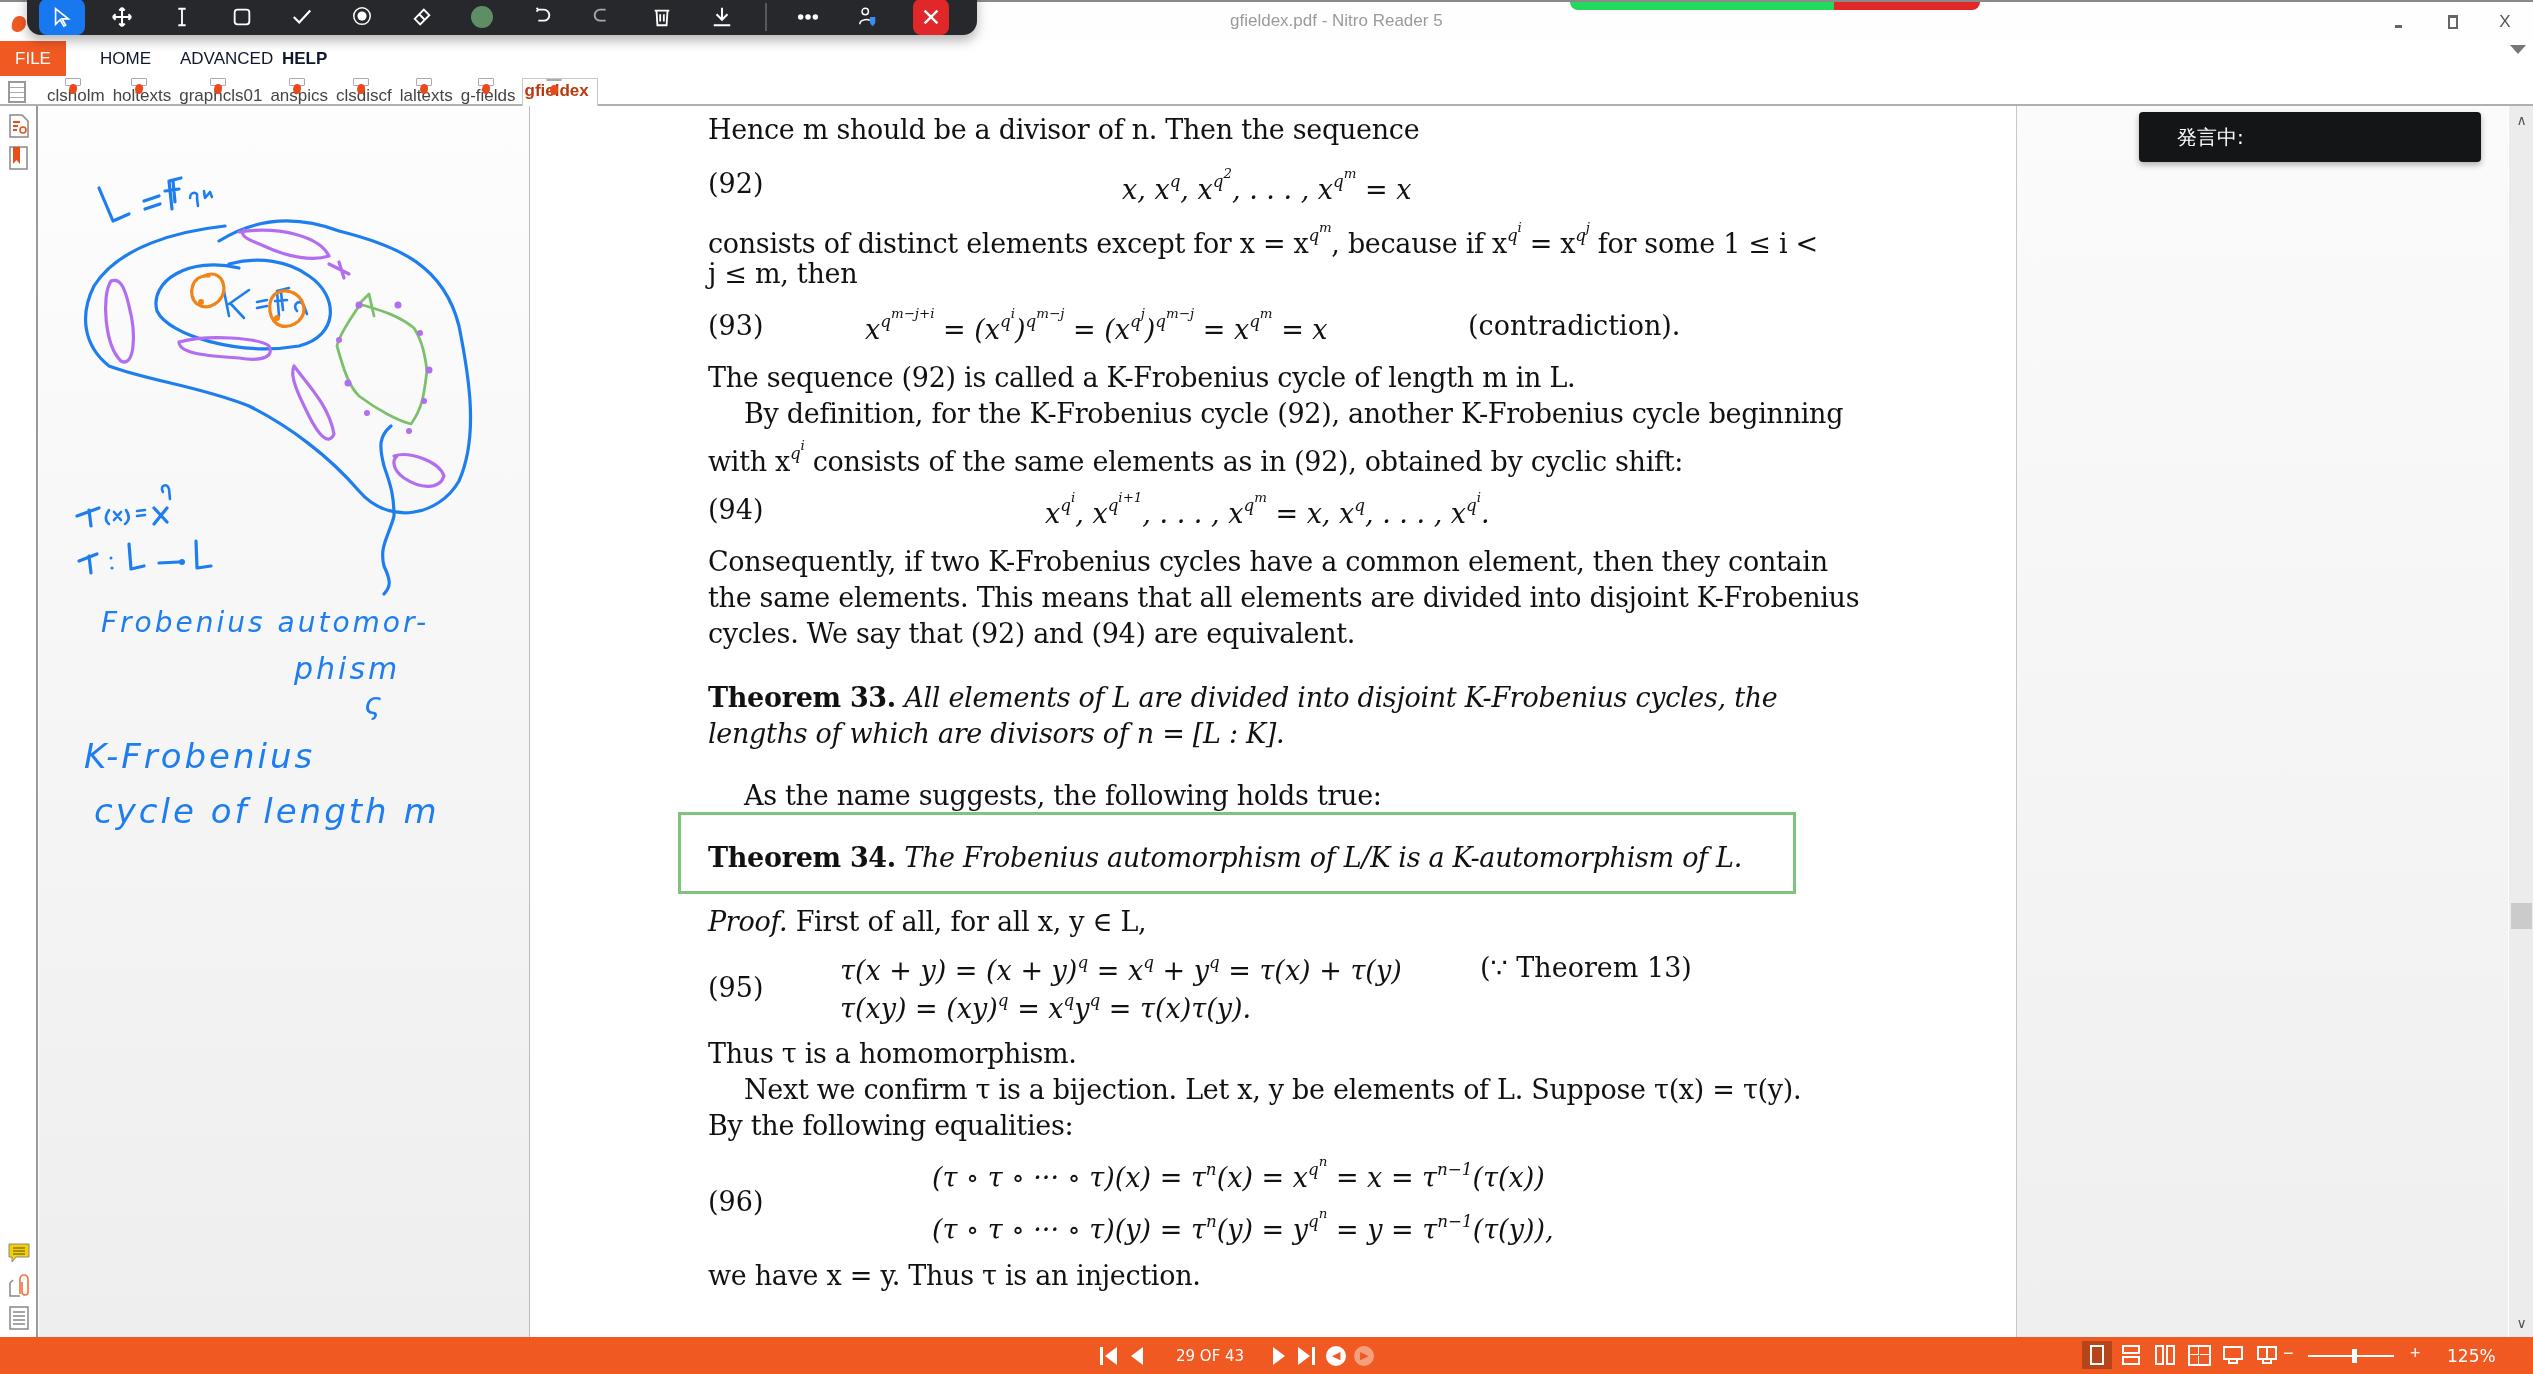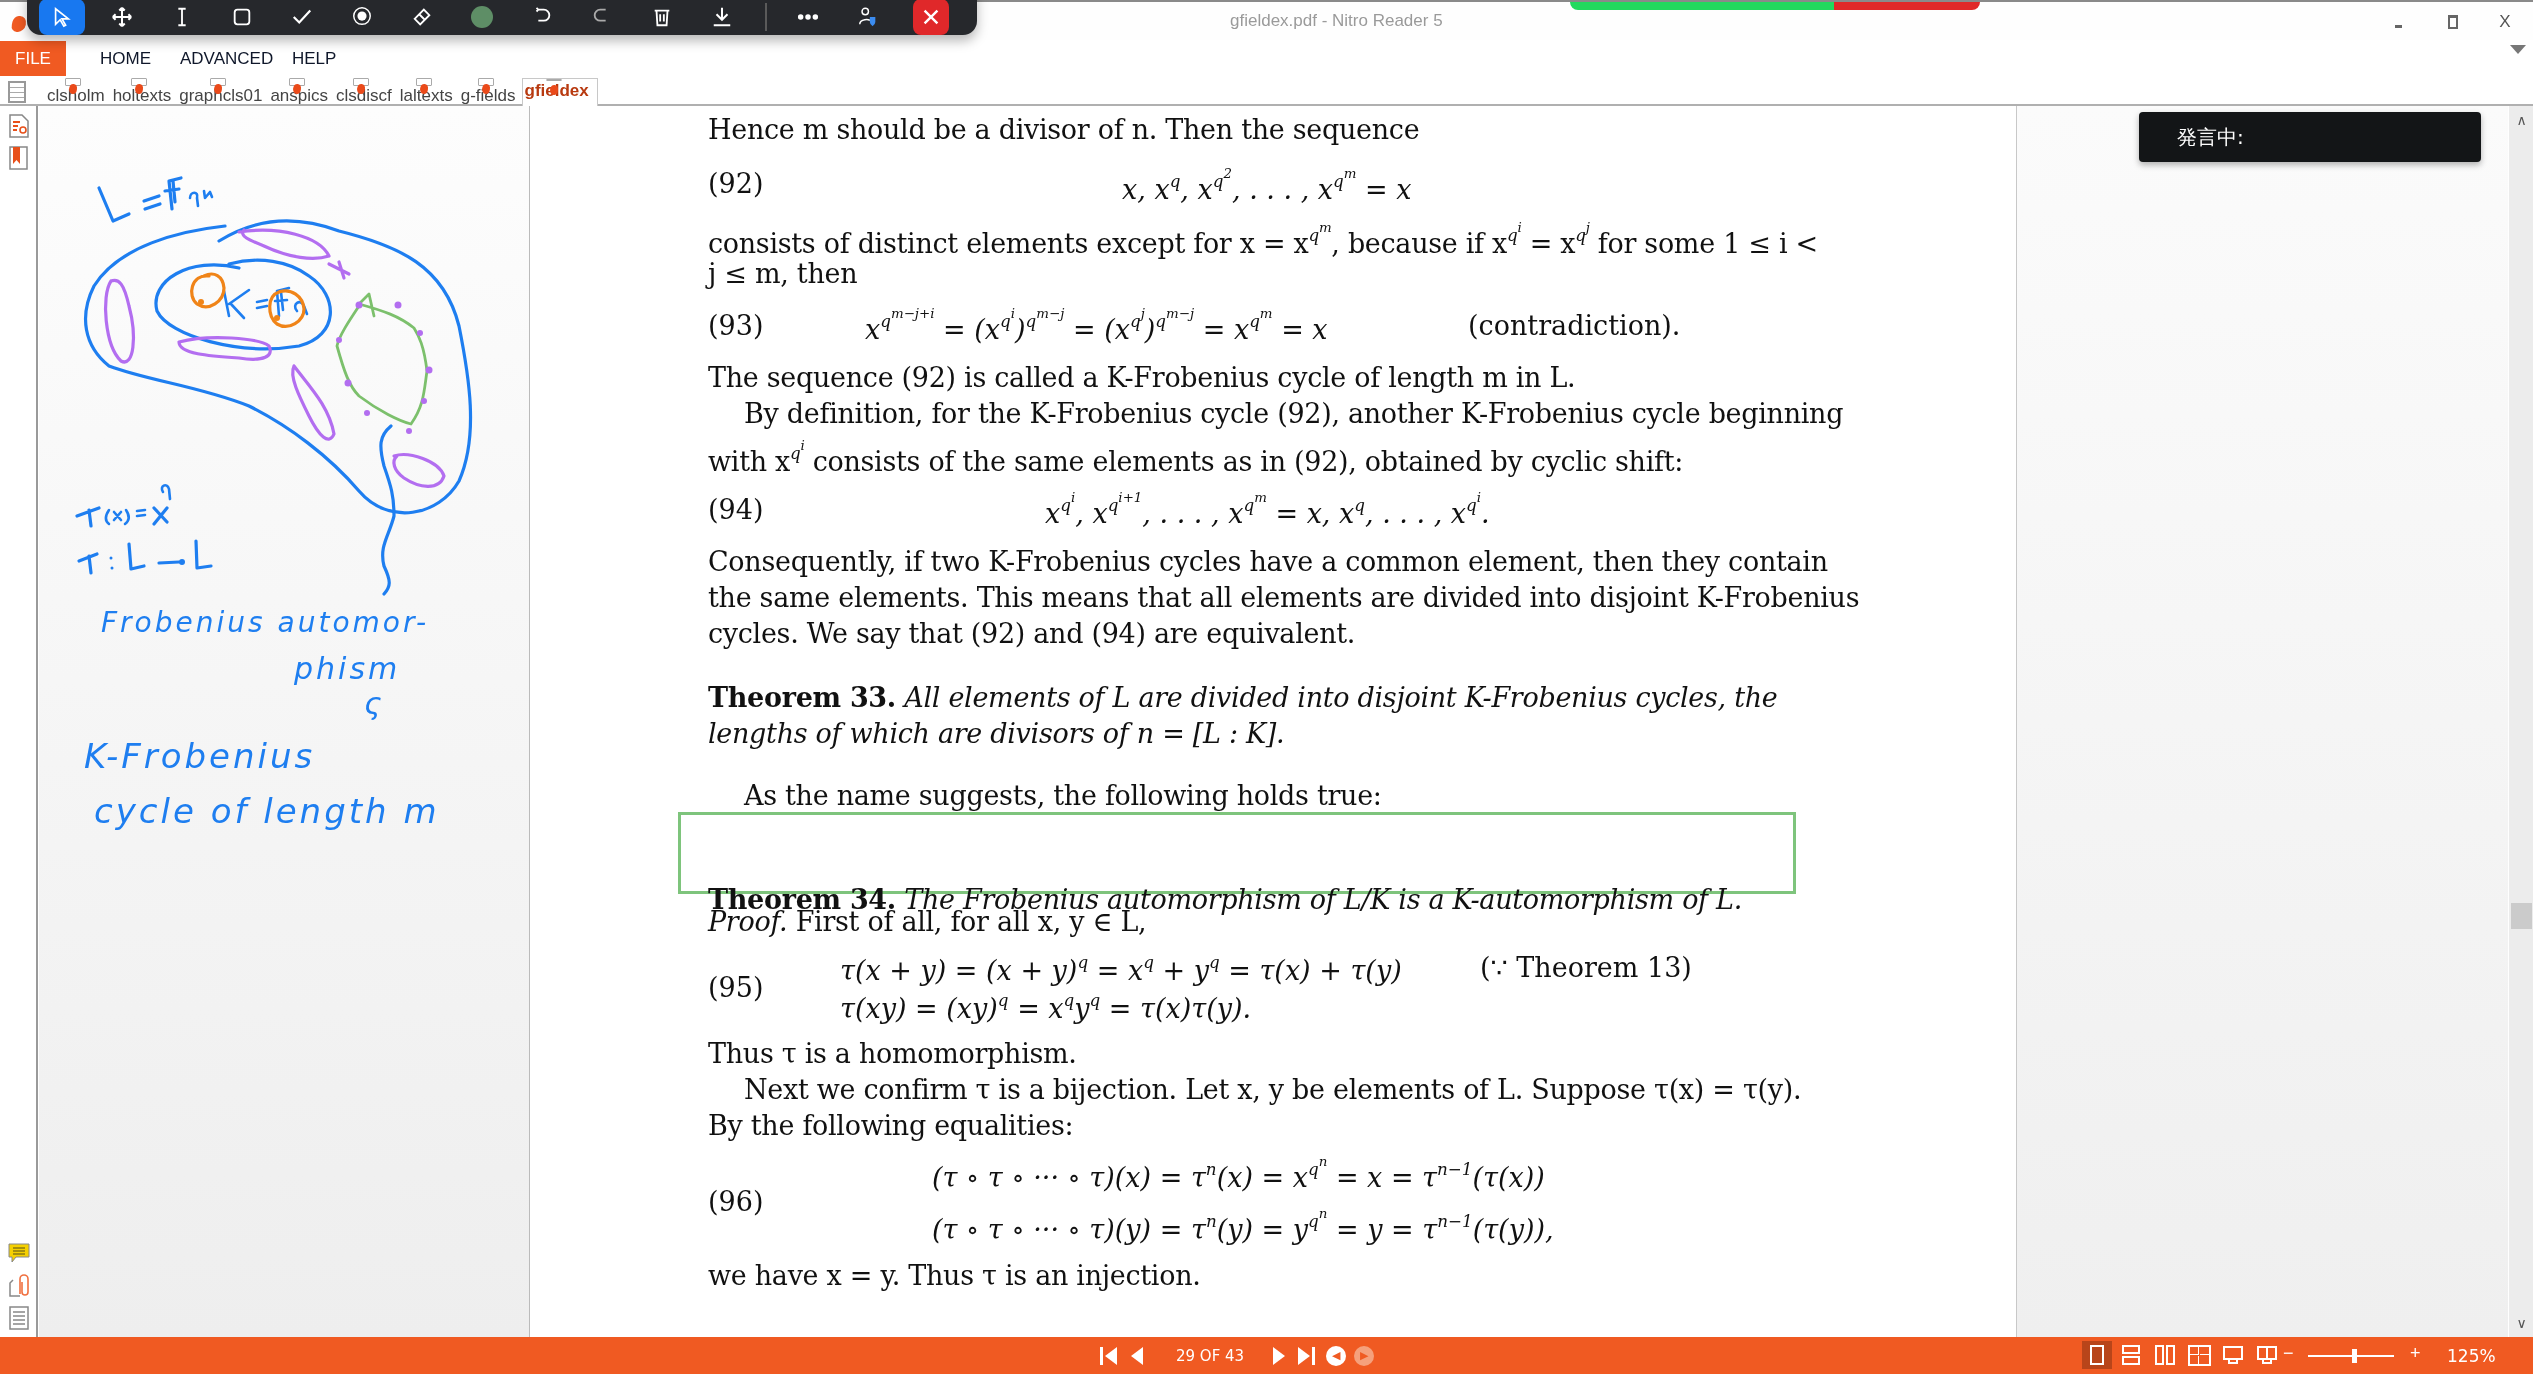--- a/index.html
+++ b/index.html
@@ -28,21 +28,21 @@
   .ft-sep { width: 2px; height: 28px; background: #5a5a5a; margin: 8px 18px 0 6px; }
   .color-dot { width: 22px; height: 22px; border-radius: 50%; background: #5e8e66; }
   .ft-svg { width: 22px; height: 22px; }
 
   
   .menubar { position: absolute; left: 0; top: 41px; width: 2533px; height: 35px; }
   .menu-item { position: absolute; top: 0; height: 35px; line-height: 35px; font-size: 17px; color: #0f172a; }
   .menu-file { left: 0; width: 66px; background: #f05a22; color: #fff; text-align: center; }
   .menu-home { left: 100px; }
   .menu-adv { left: 180px; }
-  .menu-help { left: 292px; }
+  .menu-help { left: 282px; font-weight: bold; }
   .ribbon-collapse { position: absolute; left: 2510px; top: 45px; width: 0; height: 0; border-left: 8px solid transparent; border-right: 8px solid transparent; border-top: 9px solid #777; }
 
   
   .tabbar { position: absolute; left: 0; top: 78px; width: 2533px; height: 28px; border-bottom: 2px solid #b0b0b0; }
   .tab-menu-icon { position: absolute; left: 8px; top: 3px; width: 18px; height: 22px; border: 2px solid #999; background: repeating-linear-gradient(#fff 0 4px, #aaa 4px 5px); }
   .tabs { position: absolute; left: 45px; top: 0; display: flex; height: 28px; }
   .tab { display: flex; align-items: center; height: 28px; padding: 0 6px 0 2px; font-size: 17px; color: #444; flex-direction: column; }
   .tab.active { background: #fff; border: 1px solid #c8c8c8; border-bottom: 2px solid #fff; color: #b83a10; font-weight: bold; height: 30px; padding-right: 8px; }
   .pdf-icon { width: 16px; height: 20px; border: 1px solid #aaa; border-radius: 1px; background: #fff; position: relative; margin-right: 5px; }
   .pdf-icon::after { content: ""; position: absolute; left: 3px; top: 5px; width: 8px; height: 10px; background: #ea4a1a; border-radius: 45% 55% 40% 60%; transform: skew(-10deg); }
@@ -378,21 +378,21 @@
 
     <div class="line" style="top:576px;">
       <span class="b">Theorem 33.</span>
       <span class="it">All elements of L are divided into disjoint K-Frobenius cycles, the</span>
     </div>
     <div class="line it" style="top:612px;">lengths of which are divisors of n = [L : K].</div>
 
     <div class="line indent" style="top:674px;">As the name suggests, the following holds true:</div>
 
     <div class="thm-box"></div>
-    <div class="line" style="top:736px;margin-top:42px;">
+    <div class="line" style="top:736px;">
       <span class="b">Theorem 34.</span>
       <span class="it">The Frobenius automorphism of L/K is a K-automorphism of L.</span>
     </div>
 
     <div class="line" style="top:800px;">
       <span class="it">Proof.</span><span> First of all, for all x, y ∈ L,</span>
     </div>
 
     <div class="eqnum" style="top:866px;">(95)</div>
     <div class="eq" style="left:310px; top:846px;"><span>τ(x + y) = (x + y)</span><sup>q</sup><span> = x</span><sup>q</sup><span> + y</span><sup>q</sup><span> = τ(x) + τ(y)</span></div>

